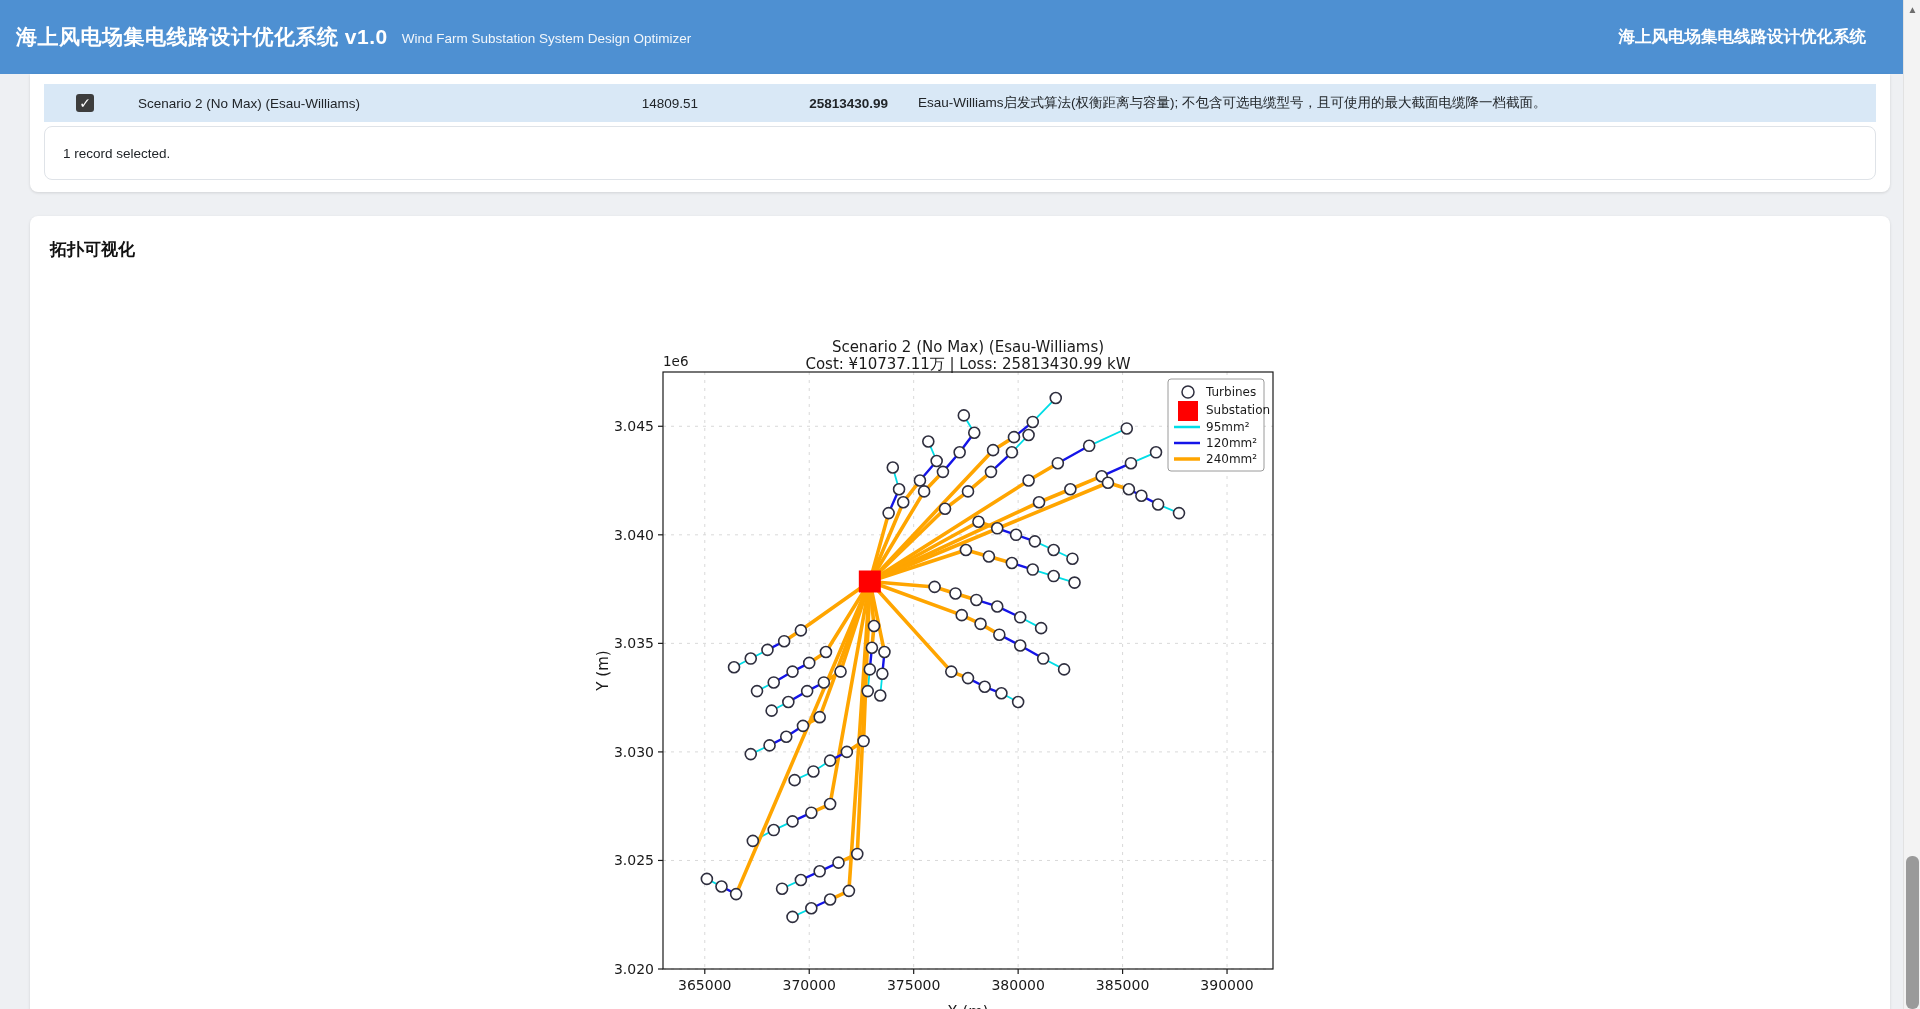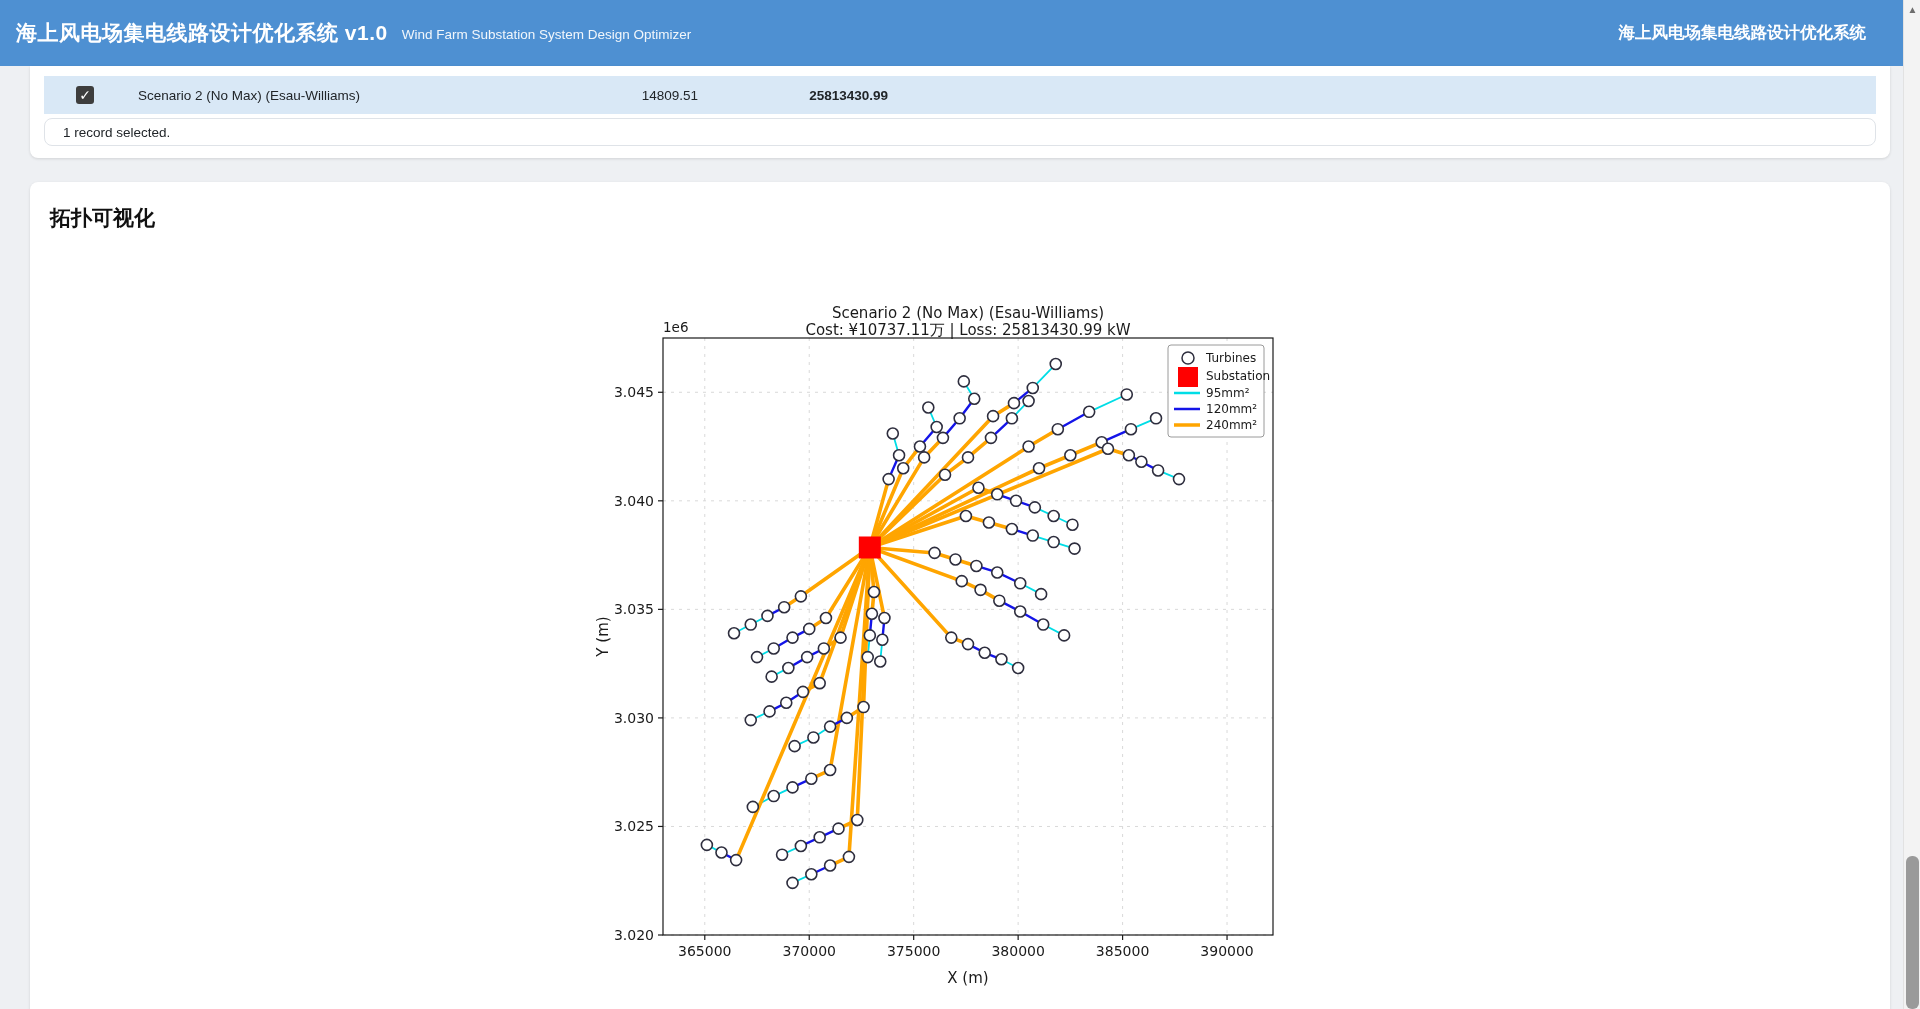--- a/index.html
+++ b/index.html
@@ -4,21 +4,21 @@
 <style>
   * { box-sizing: border-box; margin: 0; padding: 0; }
   html,body { width:1920px; height:1009px; overflow:hidden; }
   body {
     background:#eef0f3;
     font-family:"Liberation Sans","DejaVu Sans",sans-serif;
     color:#212529;
   }
   
   .app-header {
-    height:66px; background:#4e90d2; color:#fff;
+    height:74px; background:#4e90d2; color:#fff;
     display:flex; align-items:center; padding:0 40px 0 16px;
   }
   .app-header .title { font-size:21px; font-weight:bold; letter-spacing:0.5px; }
   .app-header .subtitle { font-size:13.5px; margin-left:14px; opacity:0.92; font-weight:normal; margin-top:3px;}
   .app-header .org { margin-left:auto; font-size:16.5px; font-weight:bold; padding-right:14px;}
   
   .card {
     background:#fff; margin:0 30px; border-radius:8px;
     box-shadow:0 1px 3px rgba(0,0,0,0.12);
   }
@@ -31,26 +31,26 @@
   .checkbox {
     width:18px; height:18px; background:#3d3d3d; border-radius:3px;
     color:#fff; font-size:14px; line-height:18px; text-align:center; flex:0 0 18px;
   }
   .cell-name { margin-left:44px; width:420px; }
   .cell-cost { width:140px; text-align:right; }
   .cell-loss { width:190px; text-align:right;font-weight:bold; }
   .cell-desc { margin-left:30px; flex:1; white-space:nowrap; overflow:hidden; }
   .table-footer {
     margin-top:4px; border:1px solid #dfe3e8; border-radius:8px;
-    height:28px; display:flex; align-items:center; padding-left:18px;
+    height:54px; display:flex; align-items:center; padding-left:18px;
     font-size:13.5px; color:#212529;
   }
   
   .topo-card { margin-top:24px; height:880px; padding:22px 20px; position:relative; }
-  .topo-title { font-size:21px; font-weight:bold; color:#111; }
+  .topo-title { font-size:17px; font-weight:bold; color:#111; }
   .figure-wrap { position:absolute; left:563px; top:116px; width:760px; height:720px; }
   
   .scrollbar {
     position:fixed; right:0; top:0; width:17px; height:1009px;
     background:#f3f3f3; border-left:1px solid #e2e2e2;
   }
   .scroll-up-arrow {
     position:absolute; top:4px; left:0; width:17px; text-align:center;
     color:#6d6d6d; font-size:10px;
   }
@@ -67,20 +67,21 @@
   <span class="subtitle">Wind Farm Substation System Design Optimizer</span>
   <span class="org">海上风电场集电线路设计优化系统</span>
 </div>
 
 <div class="card table-card">
   <div class="sel-row">
     <span class="checkbox">✓</span>
     <span class="cell-name">Scenario 2 (No Max) (Esau-Williams)</span>
     <span class="cell-cost">14809.51</span>
     <span class="cell-loss">25813430.99</span>
+    <span class="cell-desc">Esau-Williams启发式算法(权衡距离与容量); 不包含可选电缆型号，且可使用的最大截面电缆降一档截面。</span>
   </div>
   <div class="table-footer">1 record selected.</div>
 </div>
 
 <div class="card topo-card">
   <div class="topo-title">拓扑可视化</div>
   <div class="figure-wrap" id="figure"><svg width="760" height="720" style="font-family: &quot;DejaVu Sans&quot;, &quot;Liberation Sans&quot;, sans-serif;">
         <line x1="111.78082191780823" y1="40" x2="111.78082191780823" y2="637" stroke="#d9d9d9" stroke-width="1" stroke-dasharray="3,5"></line>
         <line x1="216.23287671232876" y1="40" x2="216.23287671232876" y2="637" stroke="#d9d9d9" stroke-width="1" stroke-dasharray="3,5"></line>
         <line x1="320.6849315068493" y1="40" x2="320.6849315068493" y2="637" stroke="#d9d9d9" stroke-width="1" stroke-dasharray="3,5"></line>

